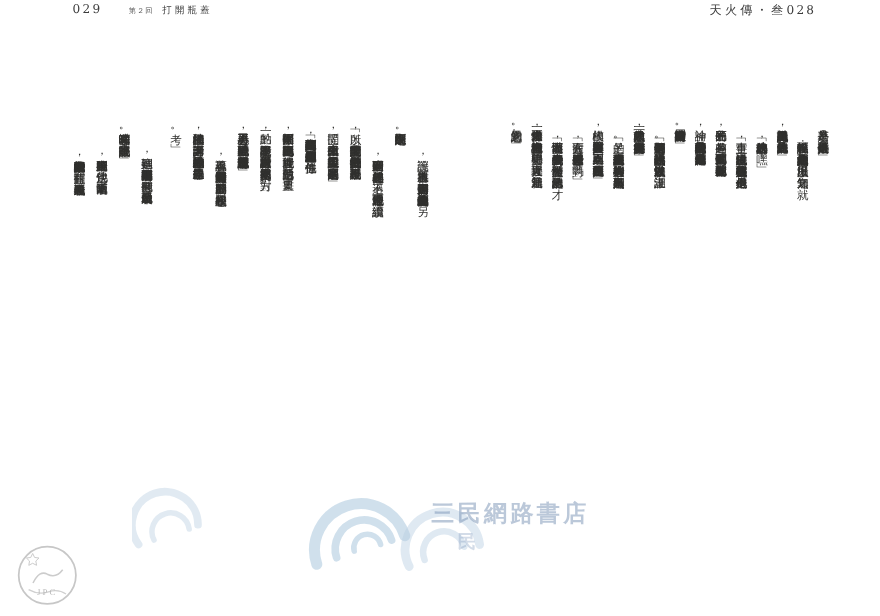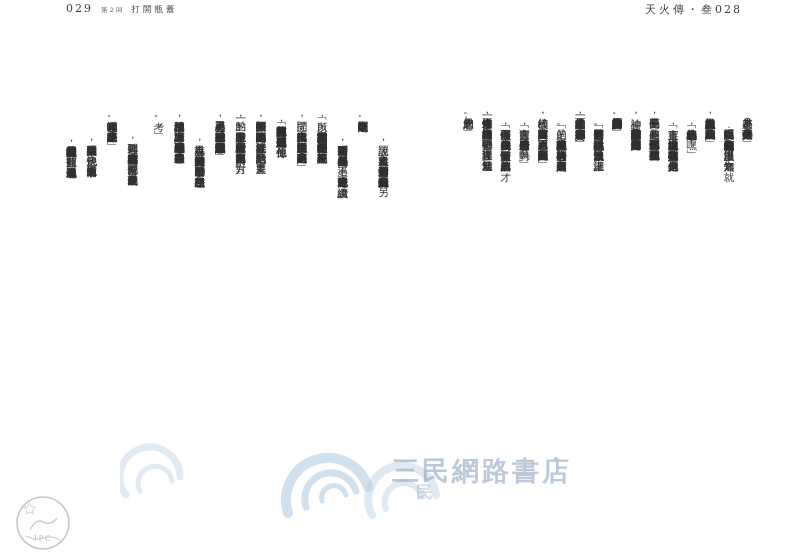--- a/index.html
+++ b/index.html
@@ -8,21 +8,21 @@
     font-family:"DejaVu Serif","Liberation Serif",serif;
   }
   
   .runhead{
     position:absolute;display:flex;align-items:baseline;
     color:#4a4a4a;white-space:nowrap;
   }
   #head-left{left:66px;top:2px;}
   #head-right{left:645px;top:2px;}
   .folio{font-size:11px;letter-spacing:2px;color:#3c3c3c;}
-  .chap-label{font-size:6.5px;letter-spacing:1px;margin-left:8px;color:#555;}
+  .chap-label{font-size:6.5px;letter-spacing:1px;margin-left:24px;color:#555;}
   .chap-title{font-size:8.5px;letter-spacing:3px;margin-left:8px;color:#3c3c3c;}
   .book-title{font-size:11px;letter-spacing:3px;color:#3c3c3c;}
   #head-right .folio{}
   
   .vtext{
     position:absolute;
     writing-mode:vertical-rl;
     -webkit-writing-mode:vertical-rl;
     font-size:10.5px;
     color:#30302e;
@@ -31,21 +31,21 @@
   #right-page-text{left:459px;top:110px;width:298px;height:428px;line-height:18.6px;}
   #left-page-text{left:60px;top:113px;width:334px;height:428px;line-height:20.4px;}
   .tcol{white-space:nowrap;}
   
   #watermark{
     position:absolute;left:120px;top:425px;width:470px;height:110px;
     pointer-events:none;mix-blend-mode:multiply;
   }
   #wm-text{
     position:absolute;left:272px;top:28px;
-    font-size:27px;font-weight:bold;letter-spacing:3px;
+    font-size:21px;font-weight:bold;letter-spacing:3px;
     color:rgba(125,150,182,0.52);
     font-family:"DejaVu Serif","Liberation Serif",serif;
     white-space:nowrap;
   }
   #wm-url{
     position:absolute;left:278px;top:58px;
     font-size:17px;font-weight:bold;letter-spacing:1px;
     color:rgba(142,171,203,0.48);
     font-family:"DejaVu Sans","Liberation Sans",sans-serif;
     white-space:nowrap;

